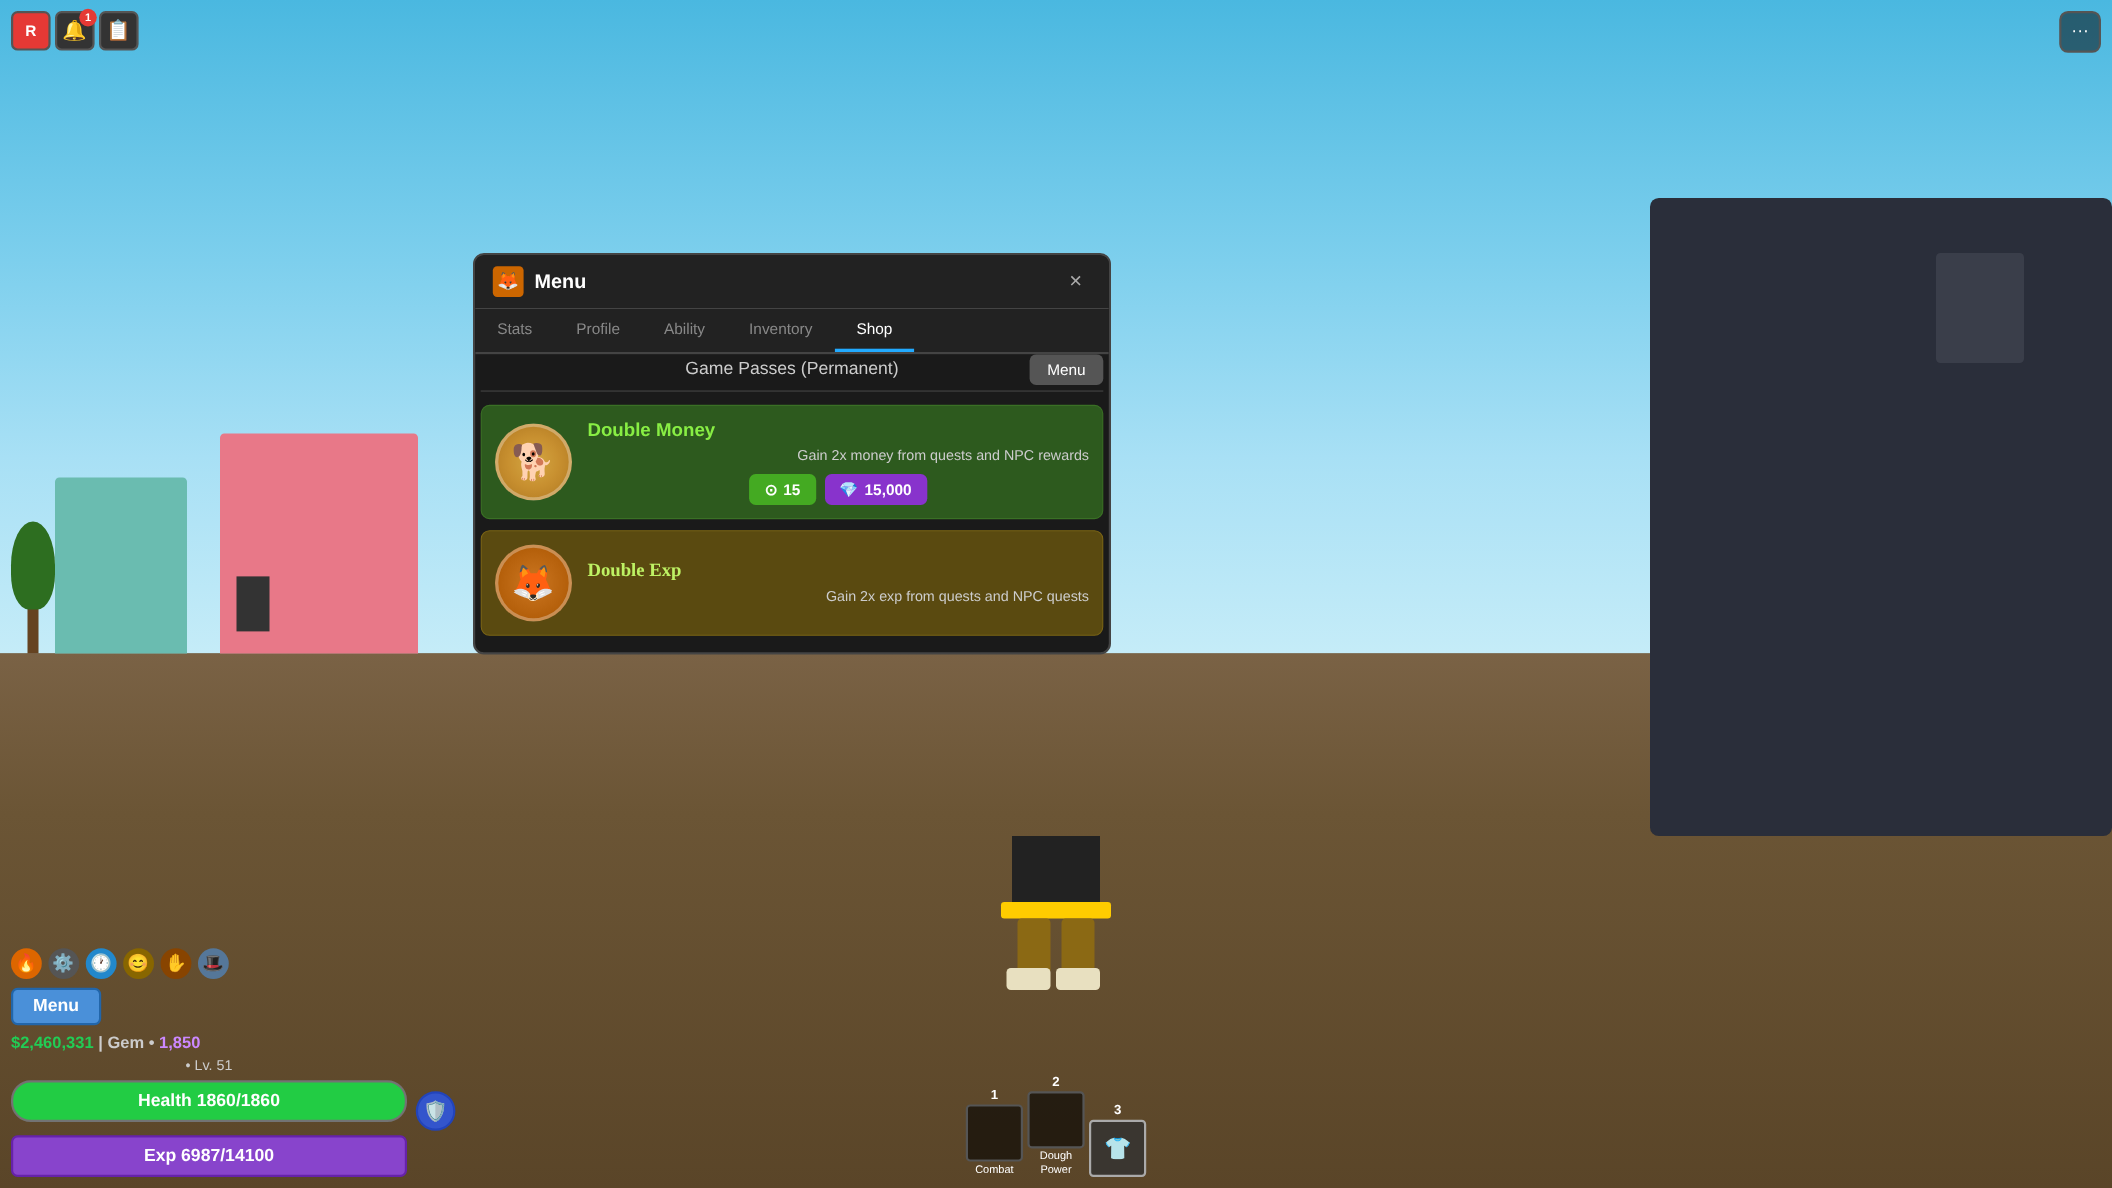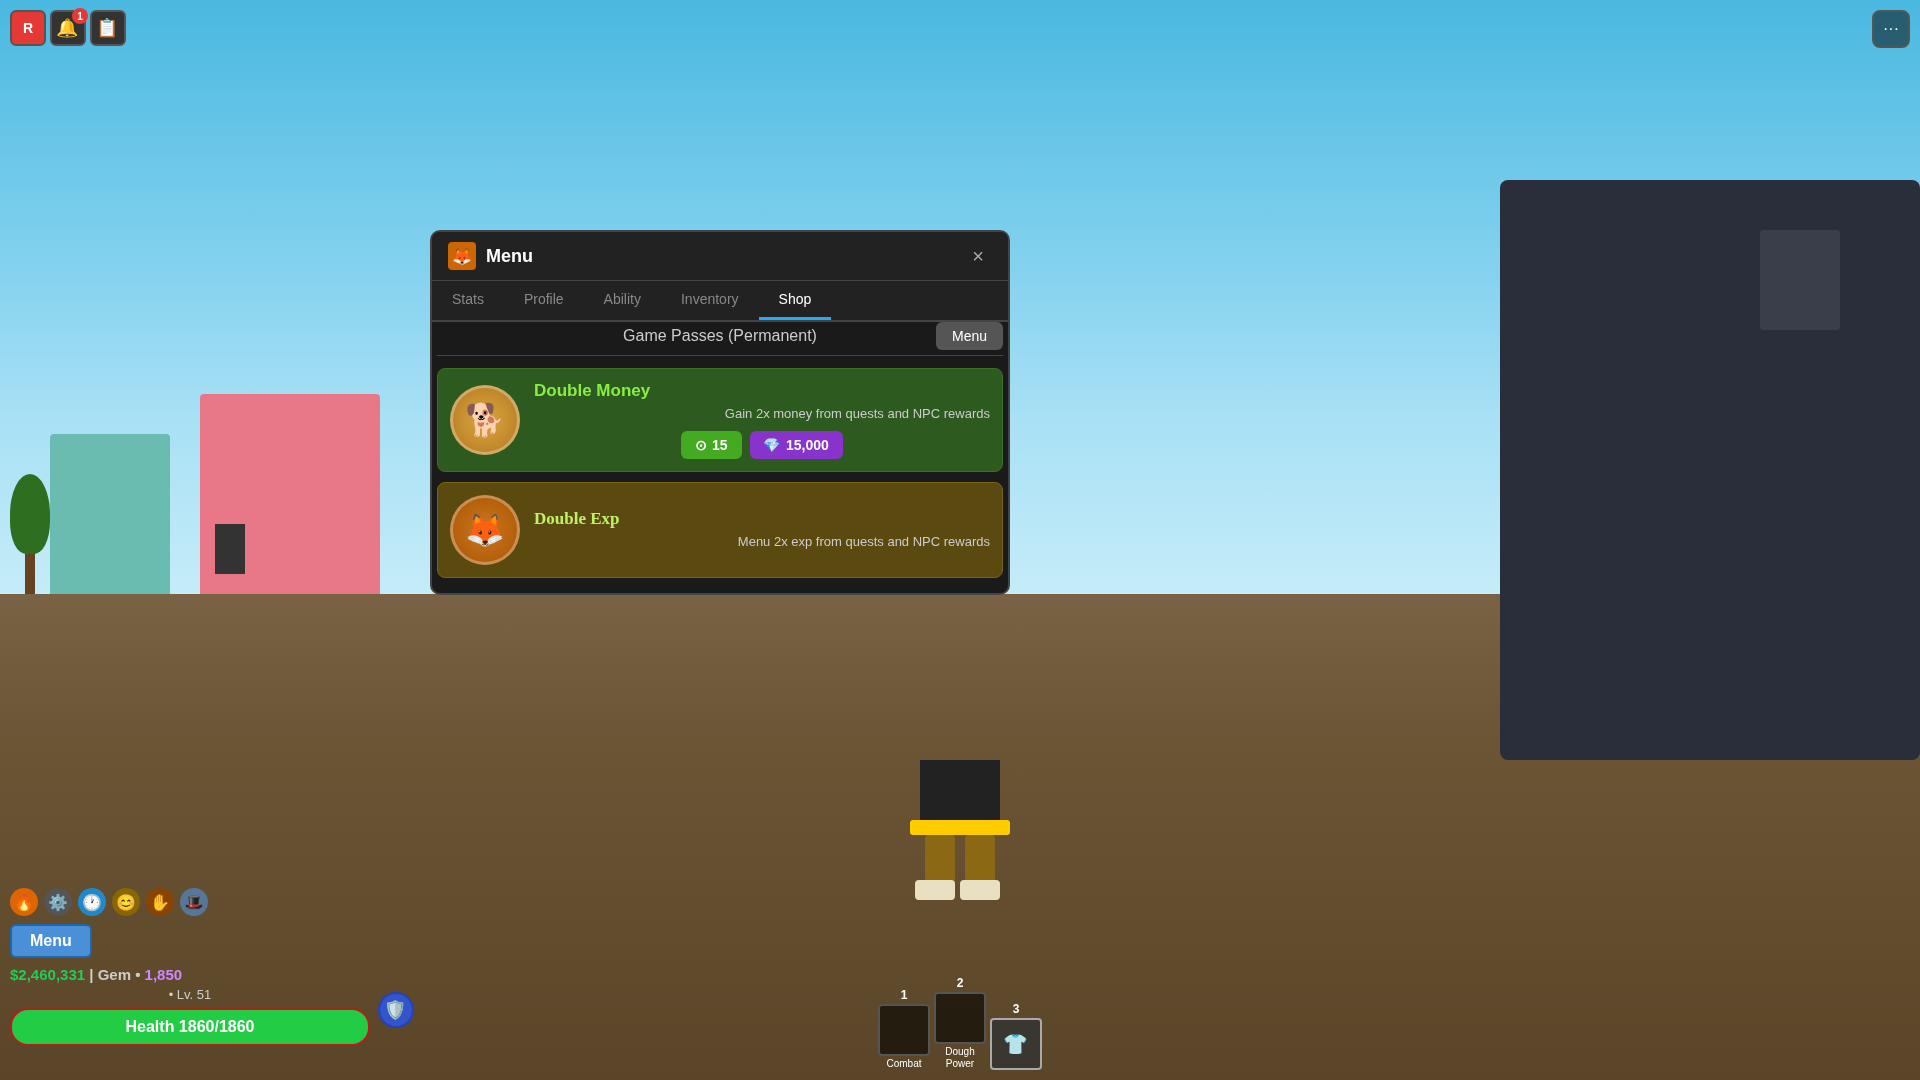--- a/index.html
+++ b/index.html
@@ -178,22 +178,22 @@
       width: 100%;
       height: 38px;
       background: #22cc44;
       border-radius: 18px;
       display: flex;
       align-items: center;
       justify-content: center;
       color: white;
       font-weight: bold;
       font-size: 16px;
-      margin-bottom: 24px;
-      border: 2px solid #b91c1c;
+      margin-bottom: 12px;
+      border: 2px solid #737373;
     }
 
     .exp-bar {
       width: 100%;
       height: 38px;
       background: #8844cc;
       border-radius: 6px;
       display: flex;
       align-items: center;
       justify-content: center;
@@ -586,21 +586,21 @@
           </div>
         </div>
       </div>
 
       <div class="shop-item gold-bg">
         <div class="shop-item-img fox">
           <span>🦊</span>
         </div>
         <div class="shop-item-info">
           <div class="shop-item-name gold-text">Double Exp</div>
-          <div class="shop-item-desc">Menu 2x exp from quests and NPC rewards</div>
+          <div class="shop-item-desc">Gain 2x exp from quests and NPC quests</div>
         </div>
       </div>
 
     </div>
   </div>
 </div>
 
 <div class="bottom-left-hud">
   <div class="hud-icons-row">
     <div class="hud-icon" style="background:#dd6600;">🔥</div>
@@ -613,20 +613,23 @@
   <div class="menu-btn">Menu</div>
   <div class="currency-row">
     <span>$2,460,331</span>
     <span class="gem-text"> | <span>Gem •</span> </span>
     <span style="color:#cc88ff;">1,850</span>
   </div>
   <div class="level-row">• Lv. 51</div>
   <div class="health-bar">
     <span>Health 1860/1860</span>
   </div>
+  <div class="exp-bar">
+    <span>Exp 6987/14100</span>
+  </div>
 </div>
 
 <div class="shield-btn">
   <span>🛡️</span>
 </div>
 
 <div class="bottom-hotbar">
   <div class="hotbar-slot">
     <span class="hotbar-number">1</span>
     <div class="hotbar-box"></div>

